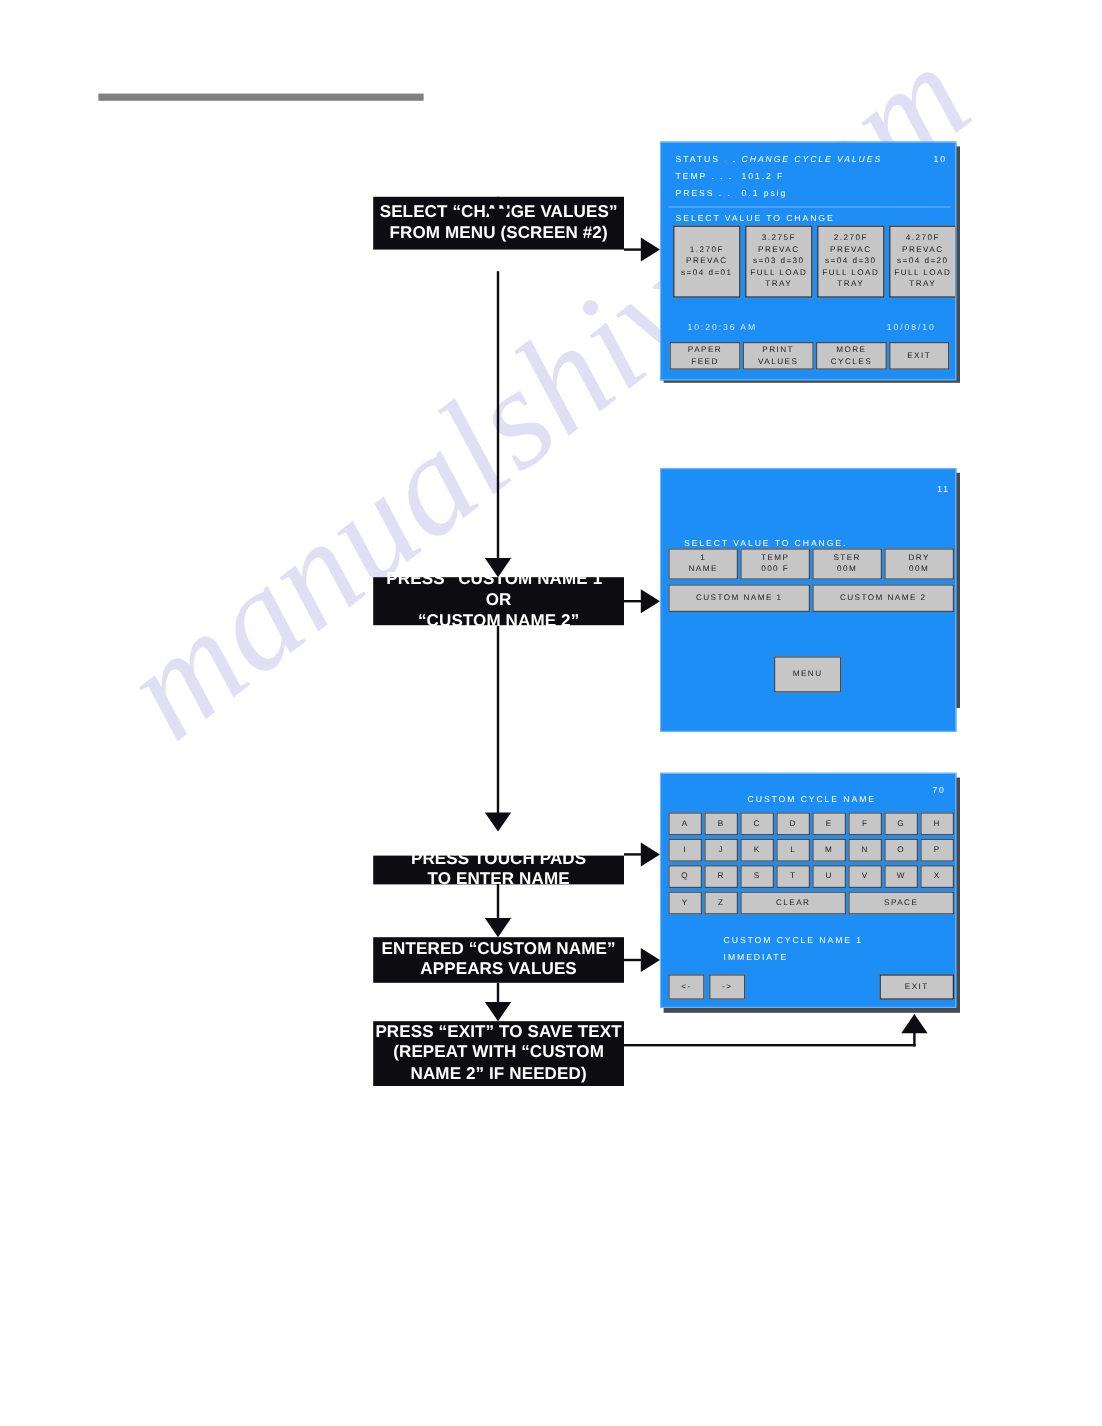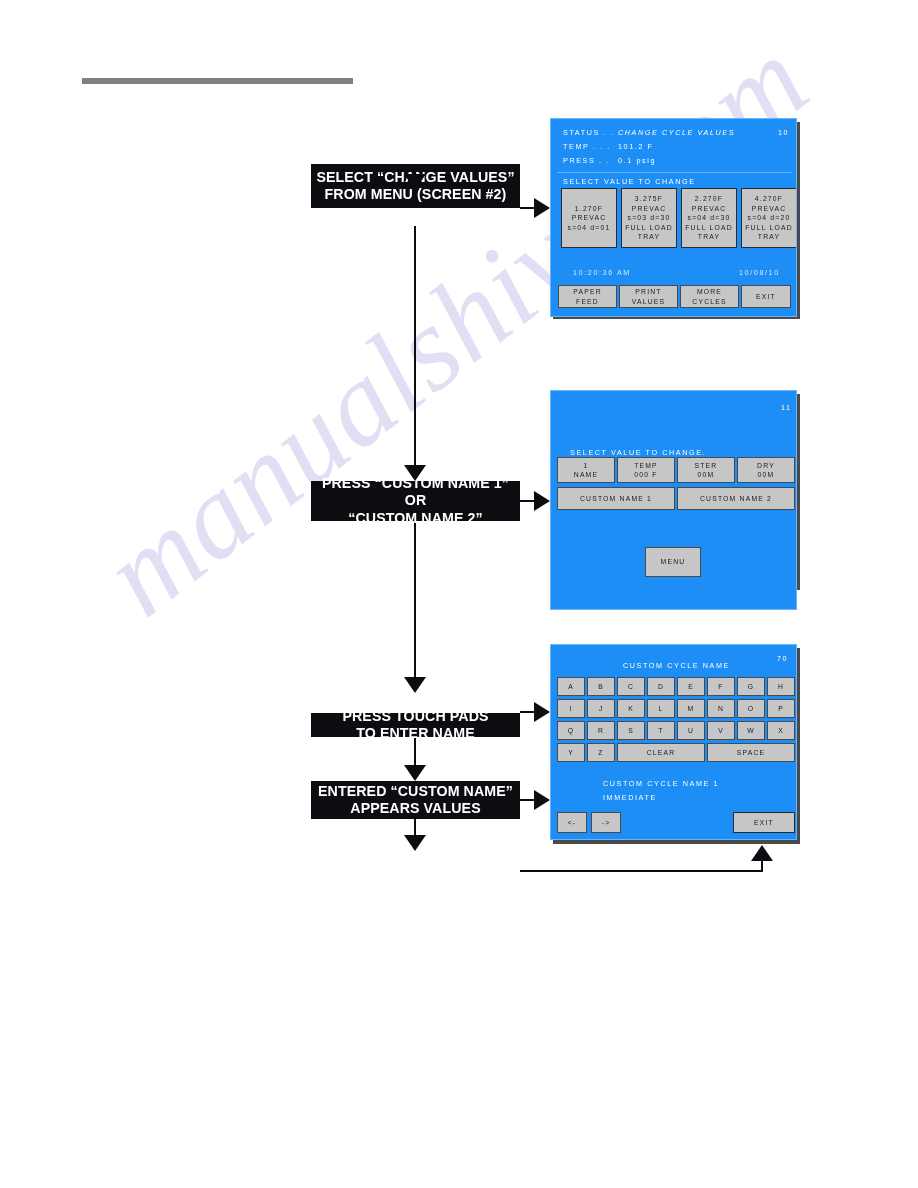--- a/index.html
+++ b/index.html
@@ -184,20 +184,25 @@
   <div class="flowbox" style="left:311px; top:693px; width:209px; height:24px;margin-top:20px;">
     <div>PRESS TOUCH PADS</div>
     <div>TO ENTER NAME</div>
   </div>
 
   <div class="flowbox" style="left:311px; top:781px; width:209px; height:38px;">
     <div>ENTERED “CUSTOM NAME”</div>
     <div>APPEARS VALUES</div>
   </div>
 
+  <div class="flowbox" style="left:311px; top:851px; width:209px; height:54px;">
+    <div>PRESS “EXIT” TO SAVE TEXT</div>
+    <div>(REPEAT WITH “CUSTOM</div>
+    <div>NAME 2” IF NEEDED)</div>
+  </div>
 
   <div class="vline" style="left:414px; top:164px; height:16px;"></div>
   <div class="arrow-down" style="left:404px; top:174px;"></div>
 
   <div class="vline" style="left:414px; top:226px; height:240px;"></div>
   <div class="arrow-down" style="left:404px; top:465px;"></div>
 
   <div class="vline" style="left:414px; top:521px; height:157px;"></div>
   <div class="arrow-down" style="left:404px; top:677px;"></div>
 

